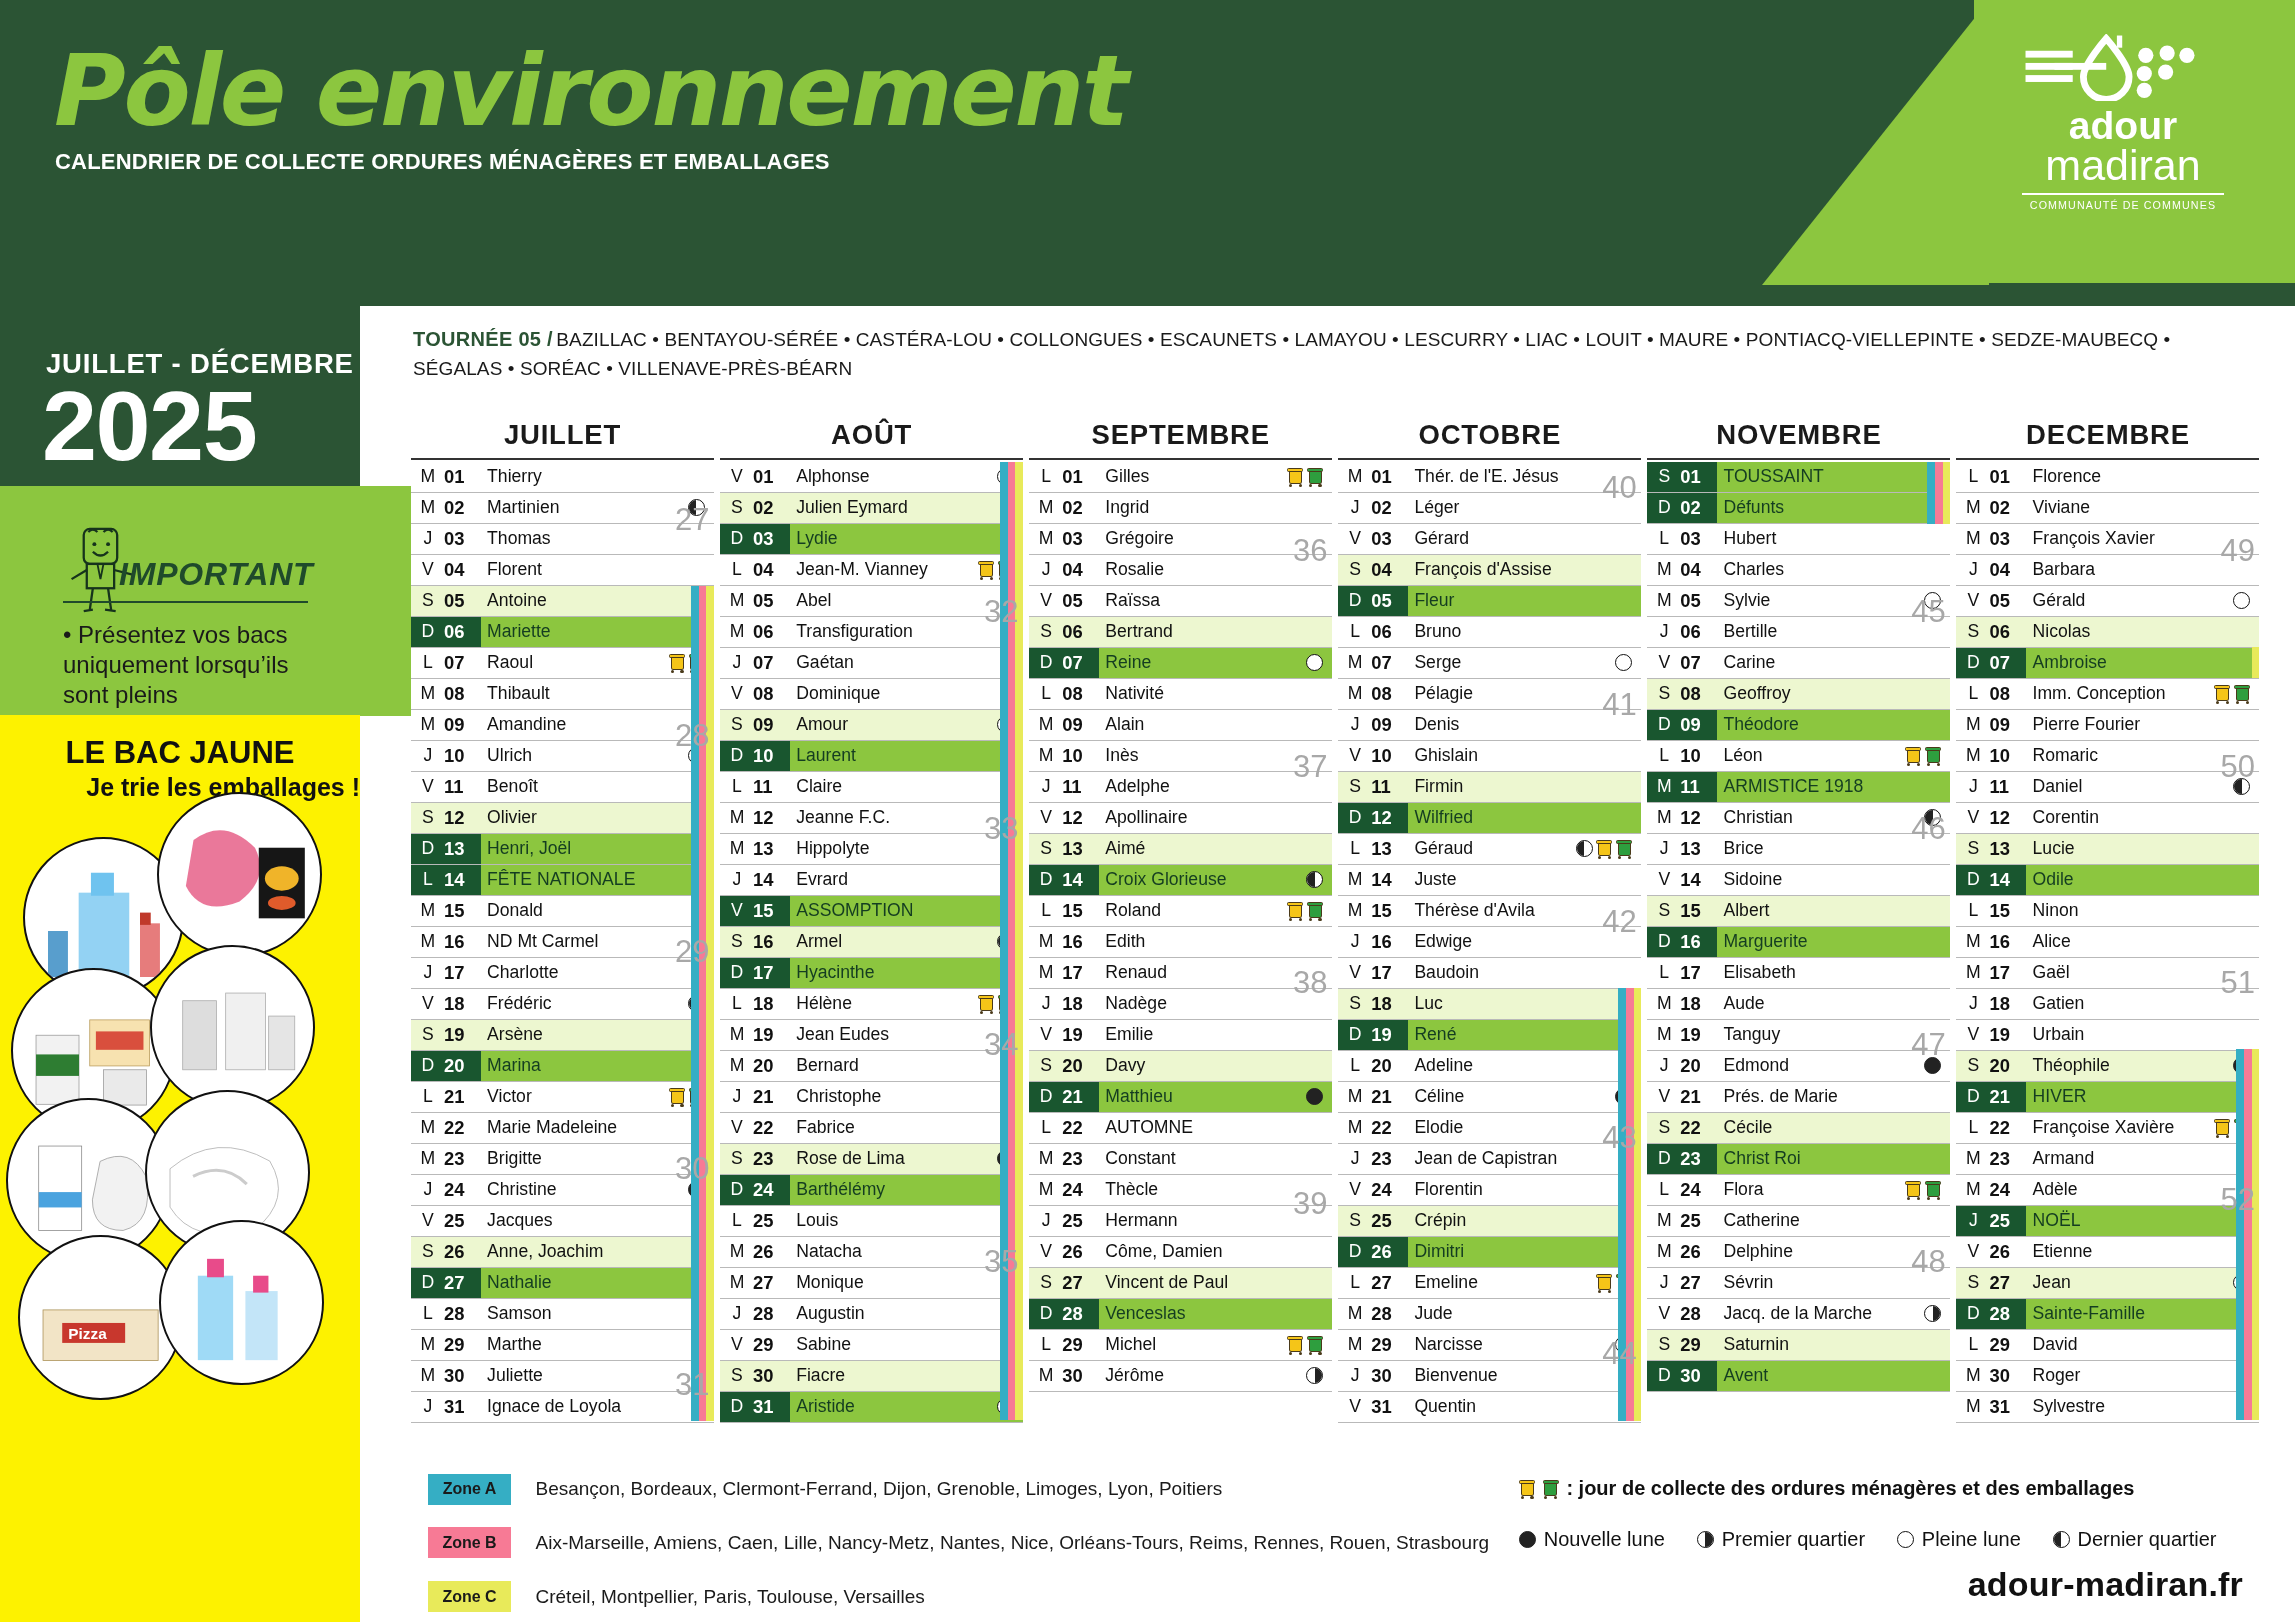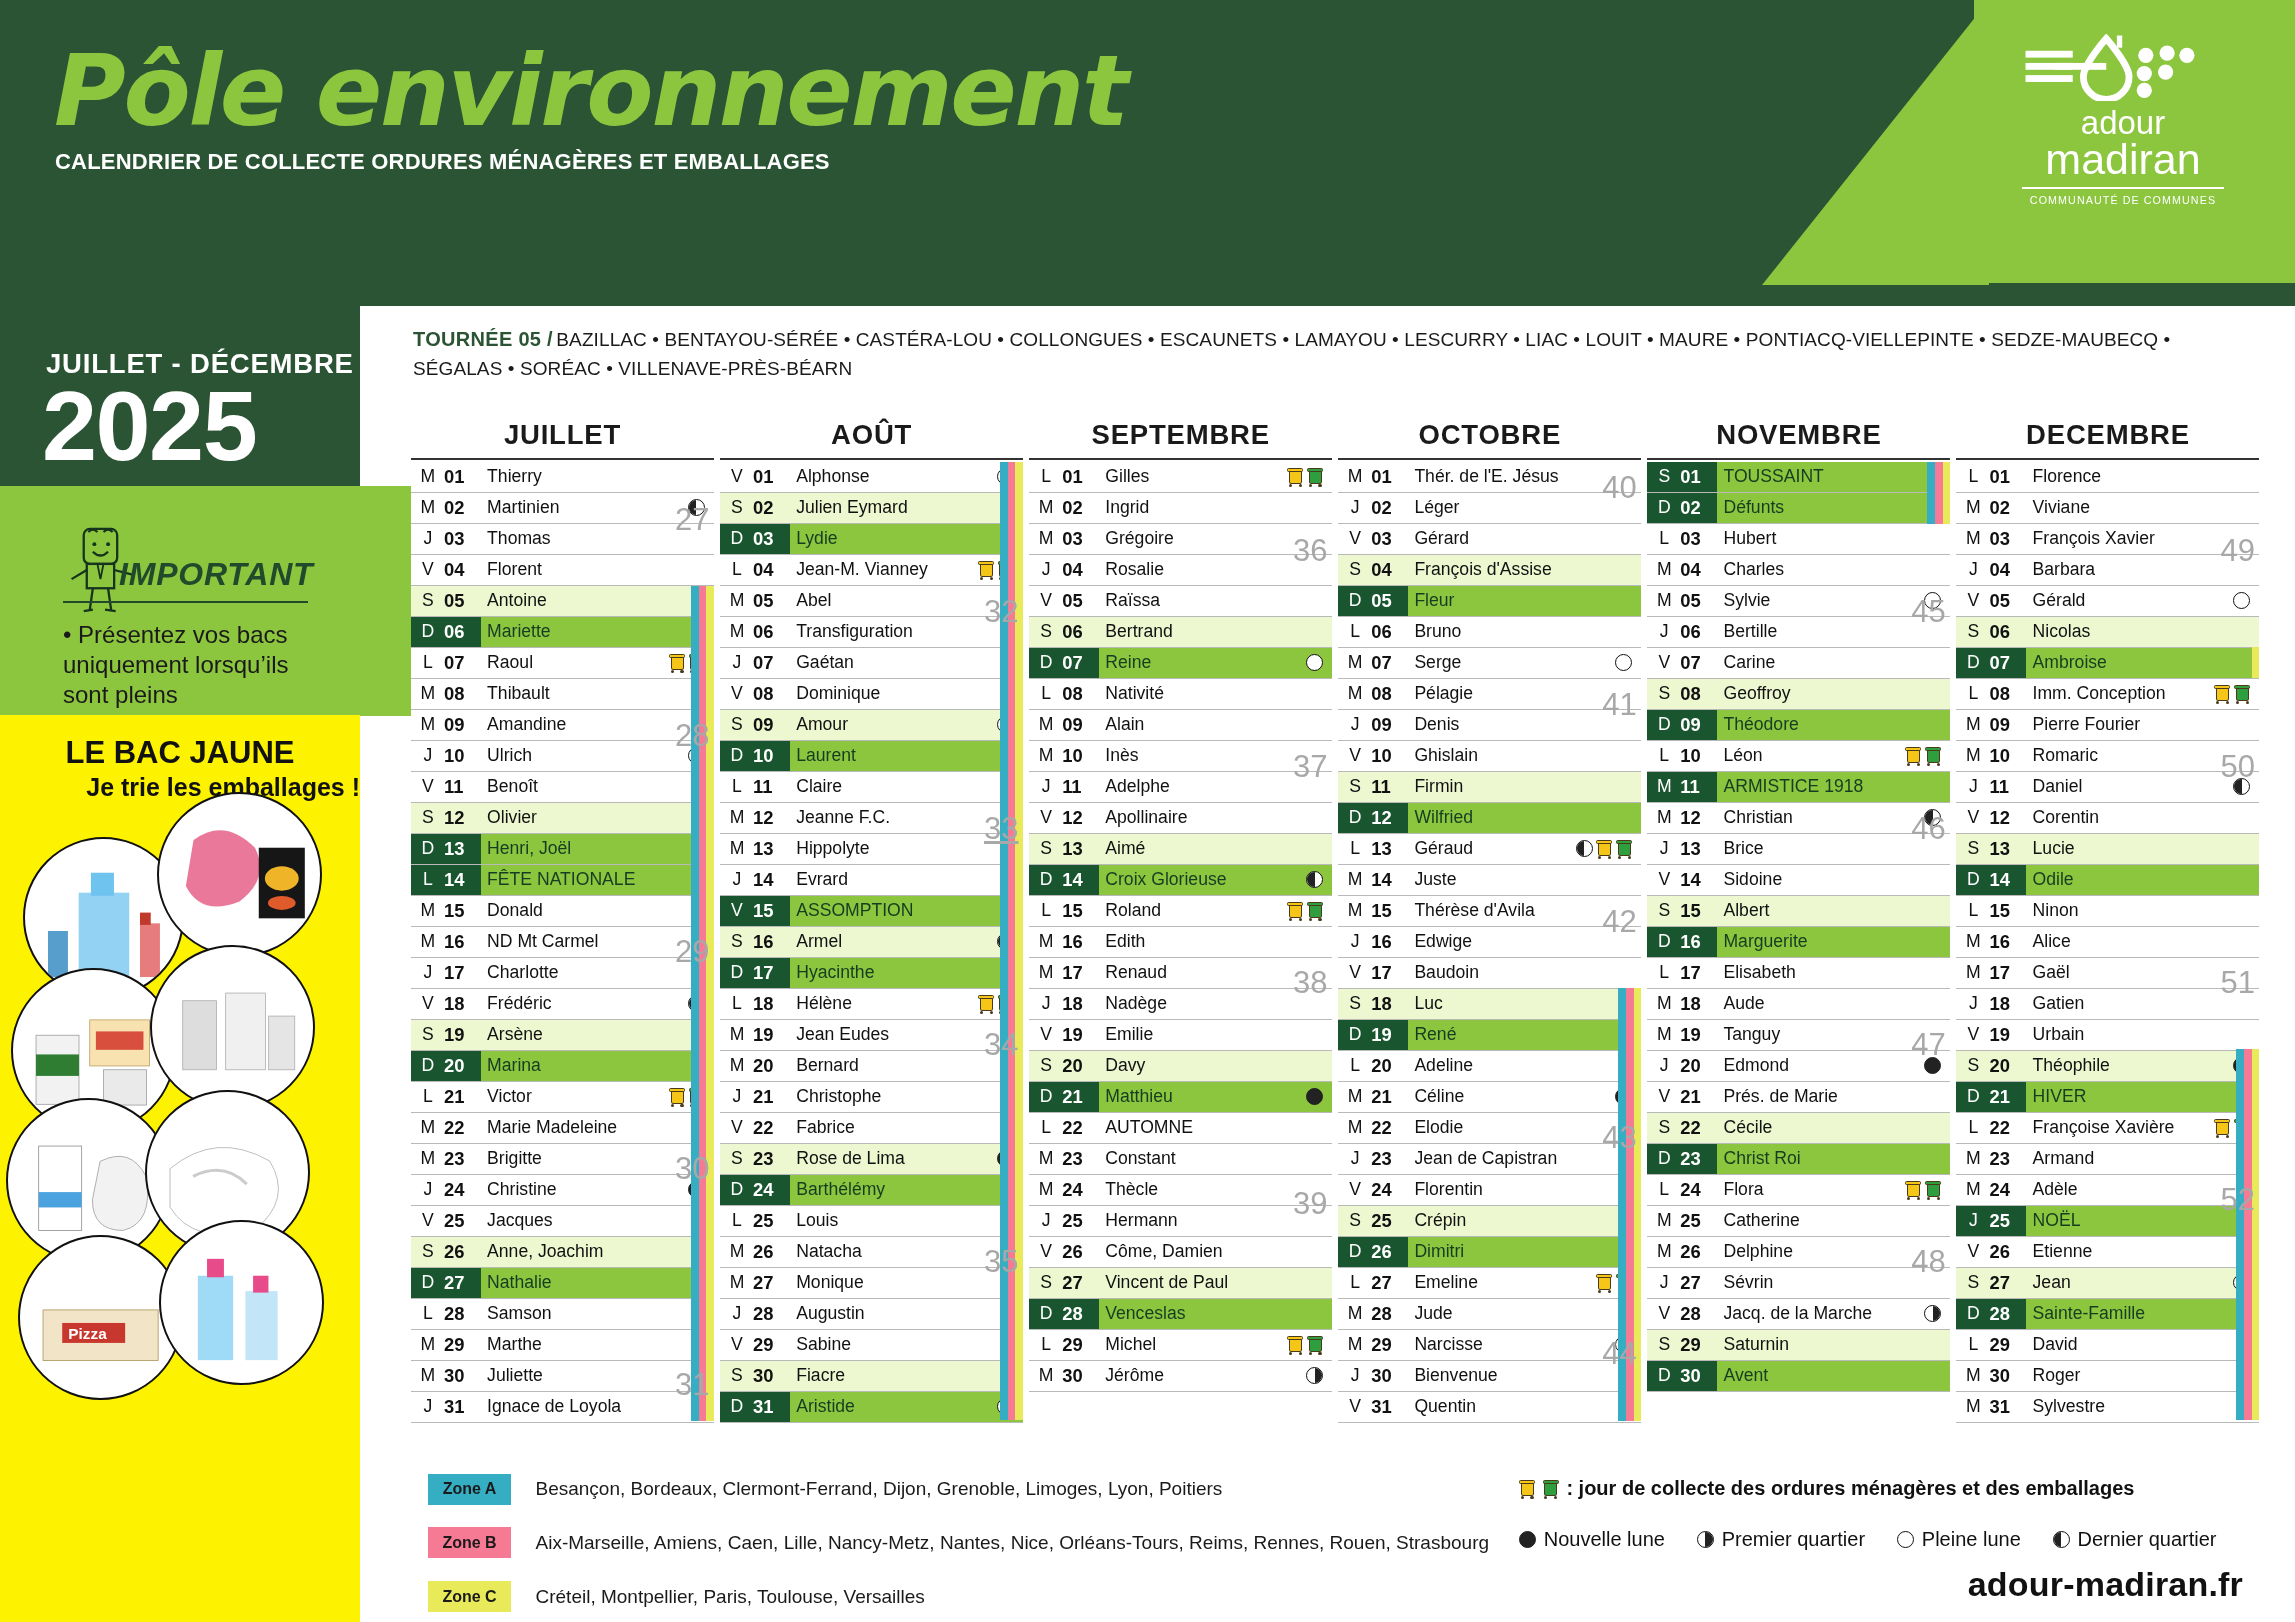--- a/index.html
+++ b/index.html
@@ -23,21 +23,21 @@
   #header-accent-slant {
     position: absolute; right: 306px; top: 0; width: 291px; height: 285px;
     background: #8cc63f;
     clip-path: polygon(100% 0, 100% 100%, 22% 100%, 100% 0);
   }
   #logo {
     position: absolute; right: 65px; top: 34px; width: 214px;
     text-align: center; color: #ffffff;
   }
   #logo-mark { height: 67px; margin-bottom: 3.1px; }
-  #logo-word1 { font-size: 33px; font-weight: 400; letter-spacing: 0px; line-height: .95; }
+  #logo-word1 { font-size: 39px; font-weight: 700; letter-spacing: 0px; line-height: .95; }
   #logo-word2 { font-size: 43px; font-weight: 400; letter-spacing: 0px; line-height: 1.0; }
   #logo-rule { height: 2.3px; background: #fff; margin: 5.4px 6.1px 4.6px 6.1px; }
   #logo-sub { font-size: 10.7px; letter-spacing: 1.1px; font-weight: 400; }
 
   #main-title {
     position: absolute; left: 54px; top: 42px;
     font-size: 98px; font-weight: bold; font-style: italic;
     color: #8cc63f; letter-spacing: -2.3px; line-height: 1;
     font-family: "DejaVu Sans", sans-serif;
   }
@@ -886,21 +886,21 @@
           <div class="d-icons">
             <span class="moon first"></span>
           </div>
         </div>
         <div class="zonestripes" style="top: 0px; height: 958px; width: 23px;">
           <span style="background: rgb(53, 174, 196);"></span>
           <span style="background: rgb(247, 122, 149);"></span>
           <span style="background: rgb(232, 234, 90);"></span>
         </div>
         <div class="wk" style="top: 132px;">32</div>
-        <div class="wk" style="top: 349px; text-decoration: underline;">33</div>
+        <div class="wk" style="top: 349px;">33</div>
         <div class="wk" style="top: 565px;">34</div>
         <div class="wk" style="top: 782px;">35</div>
       </div>
     </div>
     <div class="month">
       <div class="month-name">SEPTEMBRE</div>
       <div class="month-rule"></div>
       <div class="days">
         <div class="day">
           <div class="d-cell">

